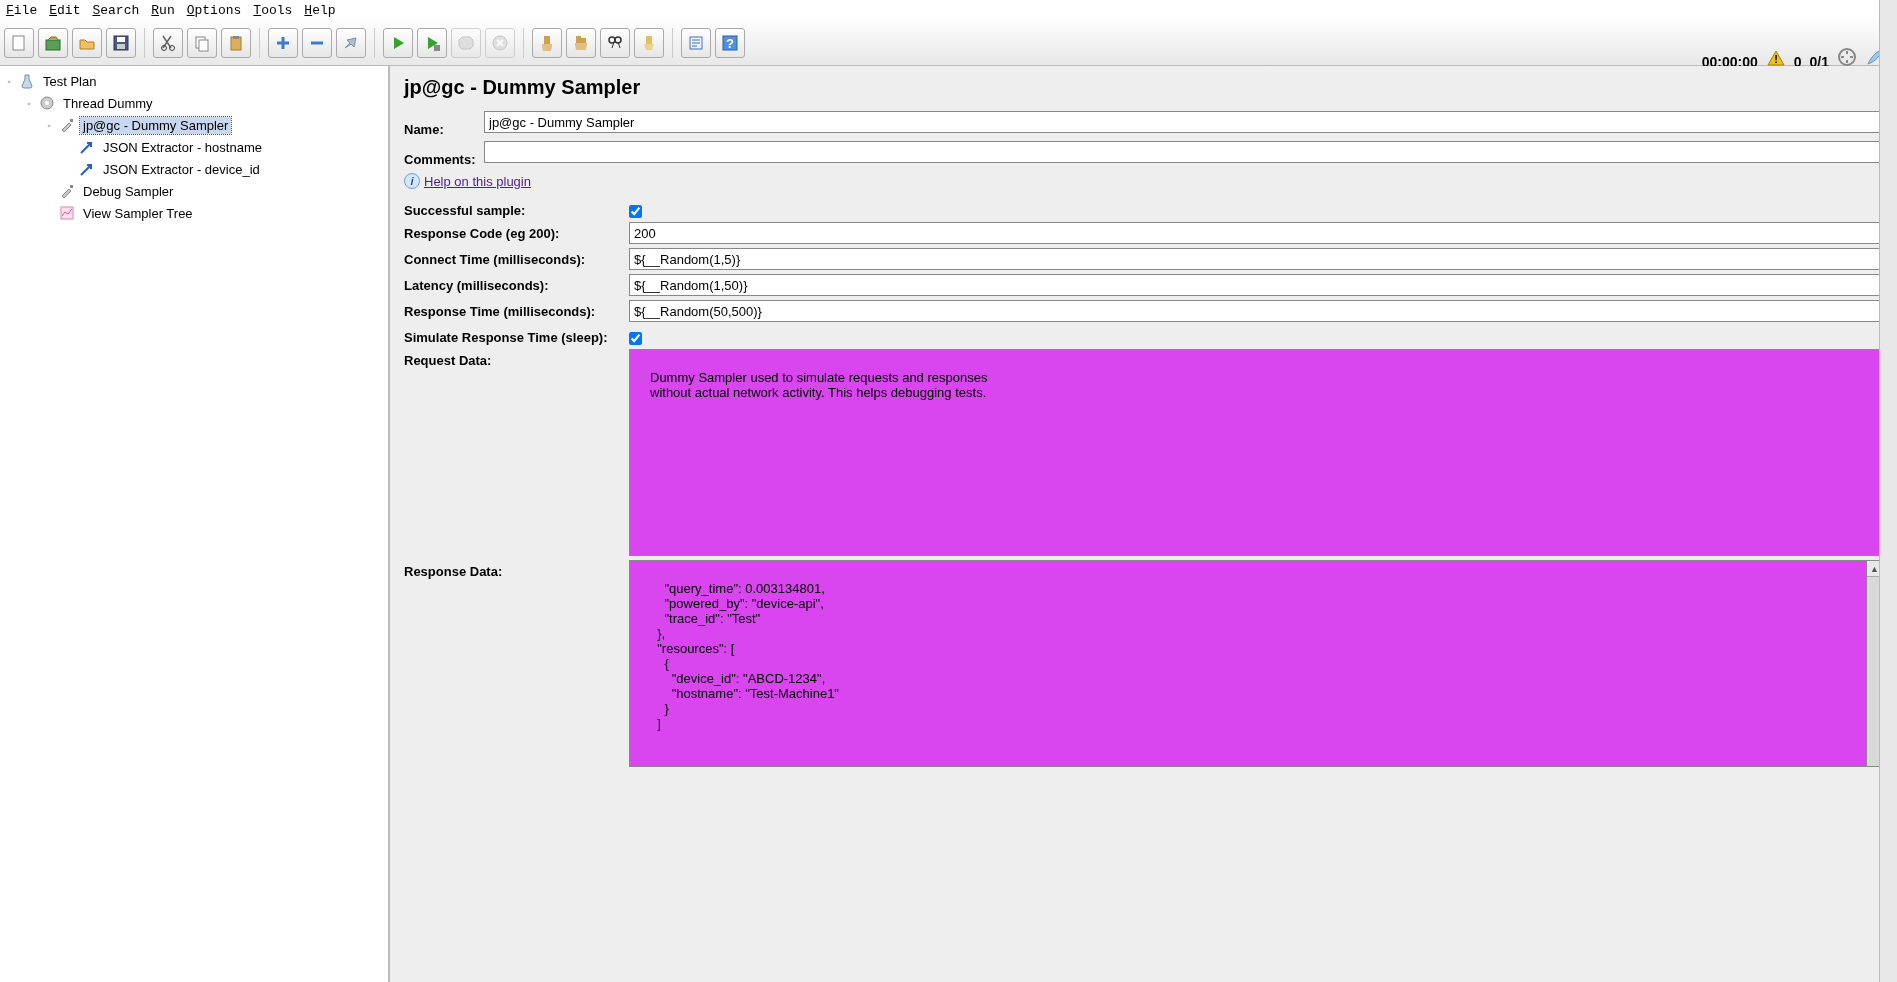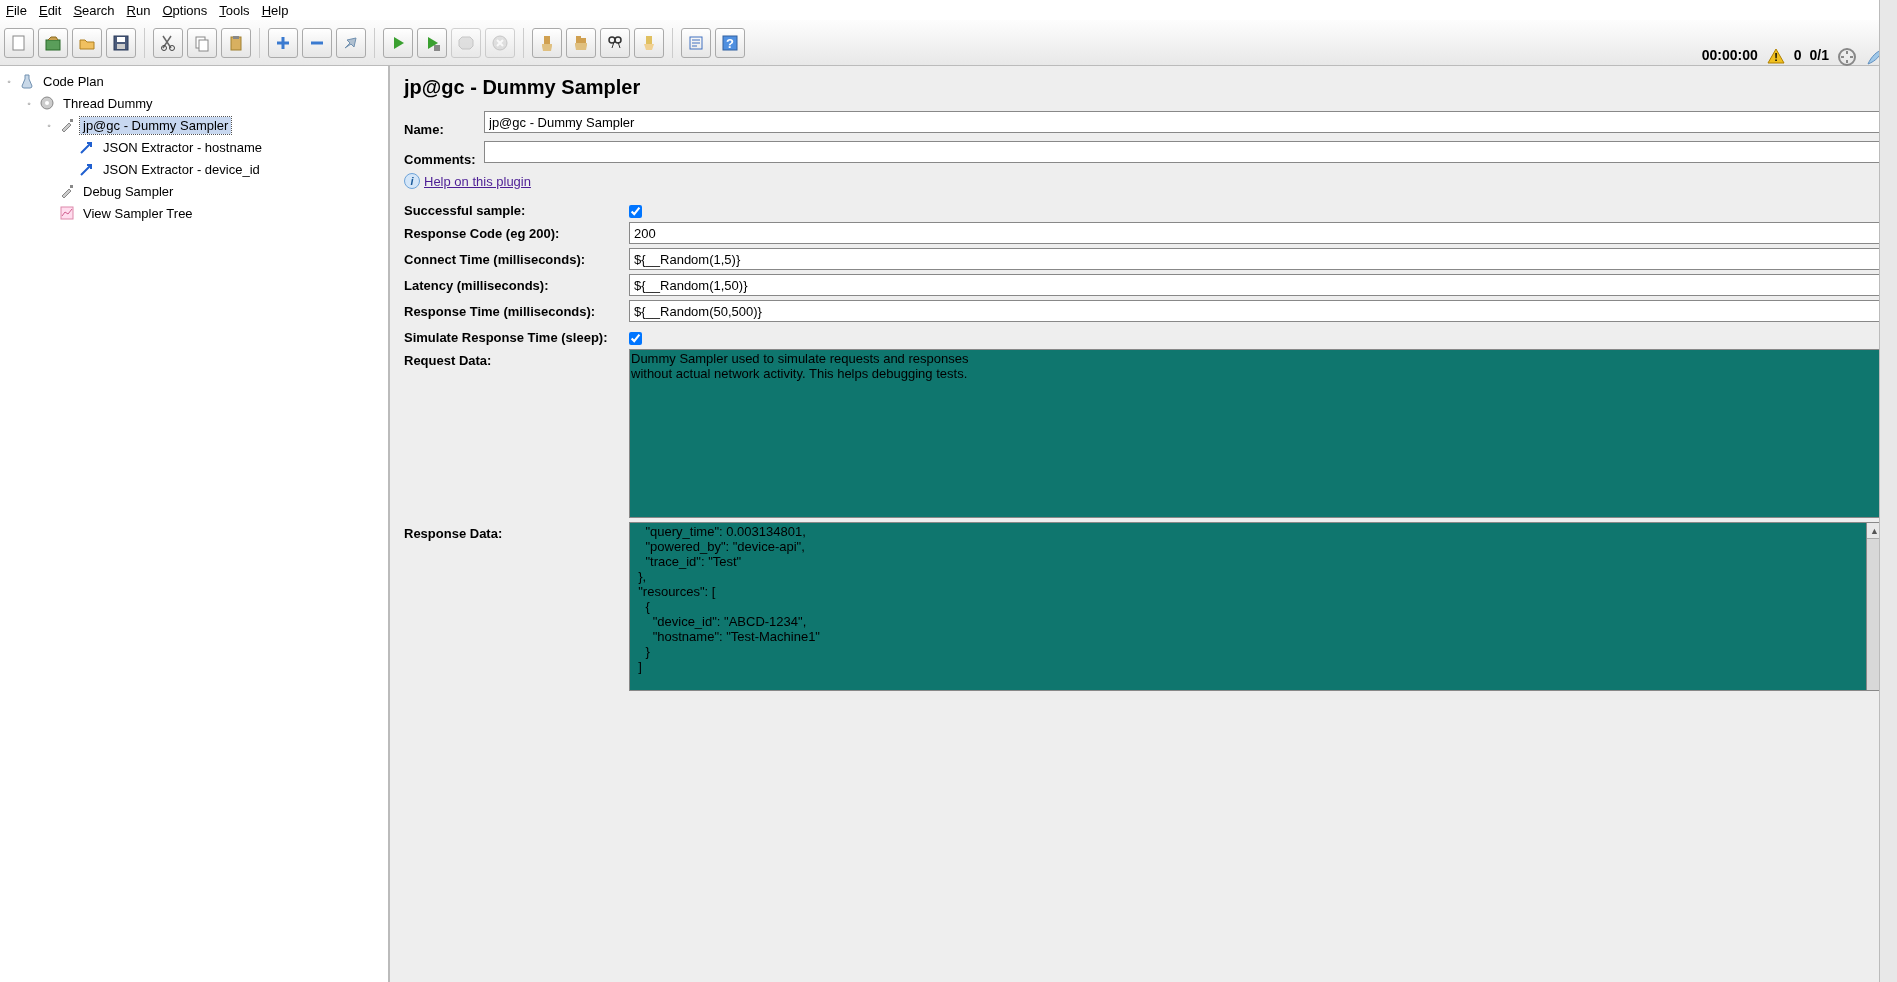--- a/index.html
+++ b/index.html
@@ -1,43 +1,43 @@
 <!DOCTYPE html>
 <html><head>
 <meta charset="utf-8">
 <style>
 * { box-sizing: border-box; margin: 0; padding: 0; }
 body { font-family: Arial, sans-serif; font-size: 13px; background: #f0f0f0; color: #000; overflow: hidden; }
 
-.menubar { display: flex; gap: 12px; padding: 2px 6px; background: #fff; height: 20px; align-items: center; }
+.menubar { display: flex; gap: 12px; padding: 2px 6px; background: #fff; height: 20px; align-items: center; font-family: Liberation Mono, monospace; }
 .menubar span { cursor: pointer; }
 .menubar span u { text-decoration: underline; }
 
 .toolbar { display: flex; gap: 4px; padding: 6px 4px; background: linear-gradient(#fdfdfd,#e8e8e8); border-bottom: 1px solid #bbb; align-items: center; height: 46px; }
 .toolbar .sep { width: 1px; height: 30px; background: #ccc; margin: 0 4px; }
 .toolbar .btn { width: 30px; height: 30px; border: 1px solid #aaa; background: linear-gradient(#fff,#e6e6e6); border-radius: 3px; display: flex; align-items: center; justify-content: center; cursor: pointer; }
 .toolbar .spacer { flex: 1; }
-.toolbar .status { display: flex; align-items: flex-start; gap: 8px; font-weight: bold; font-size: 14px; padding-right: 8px; margin-top: 31px; }
+.toolbar .status { display: flex; align-items: flex-end; gap: 8px; font-weight: bold; font-size: 14px; padding-right: 8px; margin-top: 31px; }
 
 .main { display: flex; height: calc(100vh - 66px); }
 .tree { width: 390px; background: #fff; border-right: 2px solid #bbb; padding: 4px; overflow: auto; }
 .tree-node { display: flex; align-items: center; gap: 4px; padding: 2px 0; cursor: pointer; }
 .tree-node .toggle { width: 10px; height: 10px; font-size: 10px; color: #555; text-align: center; }
 .tree-node .icon { width: 18px; height: 18px; display: flex; align-items: center; justify-content: center; }
 .tree-node.selected .label { background: #c8d8f0; outline: 1px dotted #555; }
 .tree-node .label { padding: 1px 3px; }
 .tree-children { margin-left: 20px; }
 
 .content { flex: 1; background: #eeeeee; padding: 10px 14px; overflow: auto; position: relative; }
 .content h2 { font-size: 20px; font-weight: bold; margin-bottom: 12px; }
 .form-row { display: flex; align-items: flex-start; margin-bottom: 4px; }
 .form-row .lbl { width: 225px; text-align: left; padding-right: 6px; font-weight: bold; padding-top: 4px; }
 .form-row.narrow .lbl { width: 80px; text-align: left; font-weight: bold; margin-top: 7px; }
 .form-row input[type=text] { flex: 1; height: 22px; border: 1px solid #888; padding: 2px 4px; background: #fff; font-family: Arial; font-size: 13px; }
-.form-row textarea { flex: 1; border: 1px solid #888; padding: 1px; background: #0f766e; font-family: Arial; font-size: 13px; resize: none; }
+.form-row textarea { flex: 1; border: 1px solid #888; padding: 20px; background: #d946ef; font-family: Arial; font-size: 13px; resize: none; }
 .form-row input[type=checkbox] { margin-top: 6px; }
 .help-link { color: #4c1d95; text-decoration: underline; cursor: pointer; margin-left: 4px; }
 .help-row { display: flex; align-items: center; margin: 6px 0 10px 0; }
 .info-icon { width: 16px; height: 16px; border-radius: 50%; background: #d4e6f8; border: 1px solid #6da3d8; color: #1a5a9a; display: inline-flex; align-items: center; justify-content: center; font-size: 11px; font-weight: bold; font-style: italic; }
 
 .vscroll { position: absolute; right: 0; top: 0; bottom: 0; width: 18px; background: #e8e8e8; border-left: 1px solid #bbb; }
 
 .response-wrap { display: flex; position: relative; }
 .response-wrap textarea { flex: 1; }
 .resp-scroll { width: 16px; background: #e8e8e8; border: 1px solid #888; border-left: none; display: flex; flex-direction: column; }
@@ -202,21 +202,21 @@
 <div class="main">
 
   <div class="tree">
     <div class="tree-node">
       <span class="toggle">◦</span>
       <span class="icon">
           <svg width="16" height="16">
             <path d="M6 2h4v4l3 7a2 2 0 01-2 2H5a2 2 0 01-2-2l3-7z" fill="#c8d8e8" stroke="#7090b0"></path>
           </svg>
         </span>
-      <span class="label">Code Plan</span>
+      <span class="label">Test Plan</span>
     </div>
     <div class="tree-children">
       <div class="tree-node">
         <span class="toggle">◦</span>
         <span class="icon">
             <svg width="16" height="16">
               <circle cx="8" cy="8" r="6" fill="#ccc" stroke="#888"></circle>
               <circle cx="8" cy="8" r="2" fill="#fff"></circle>
             </svg>
           </span>

